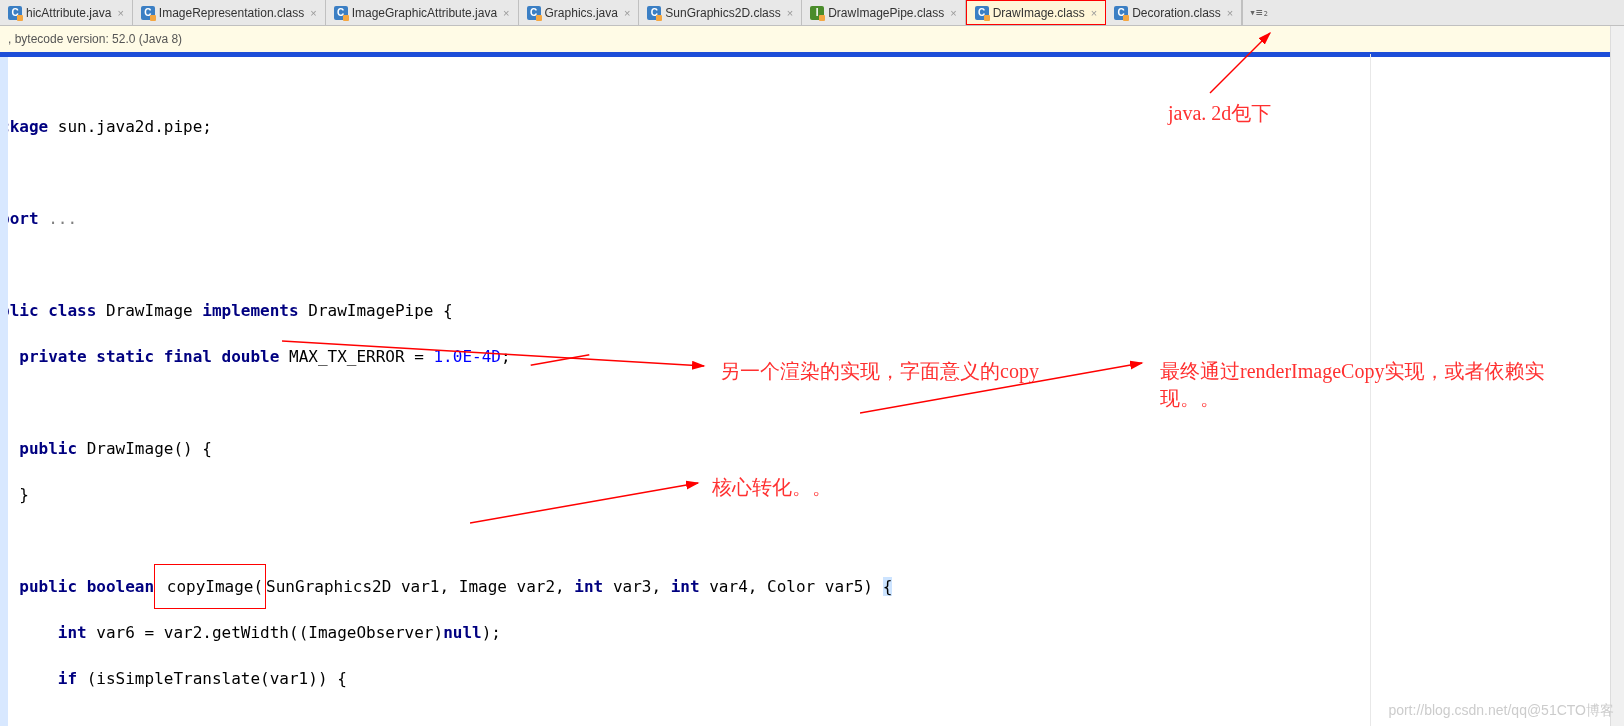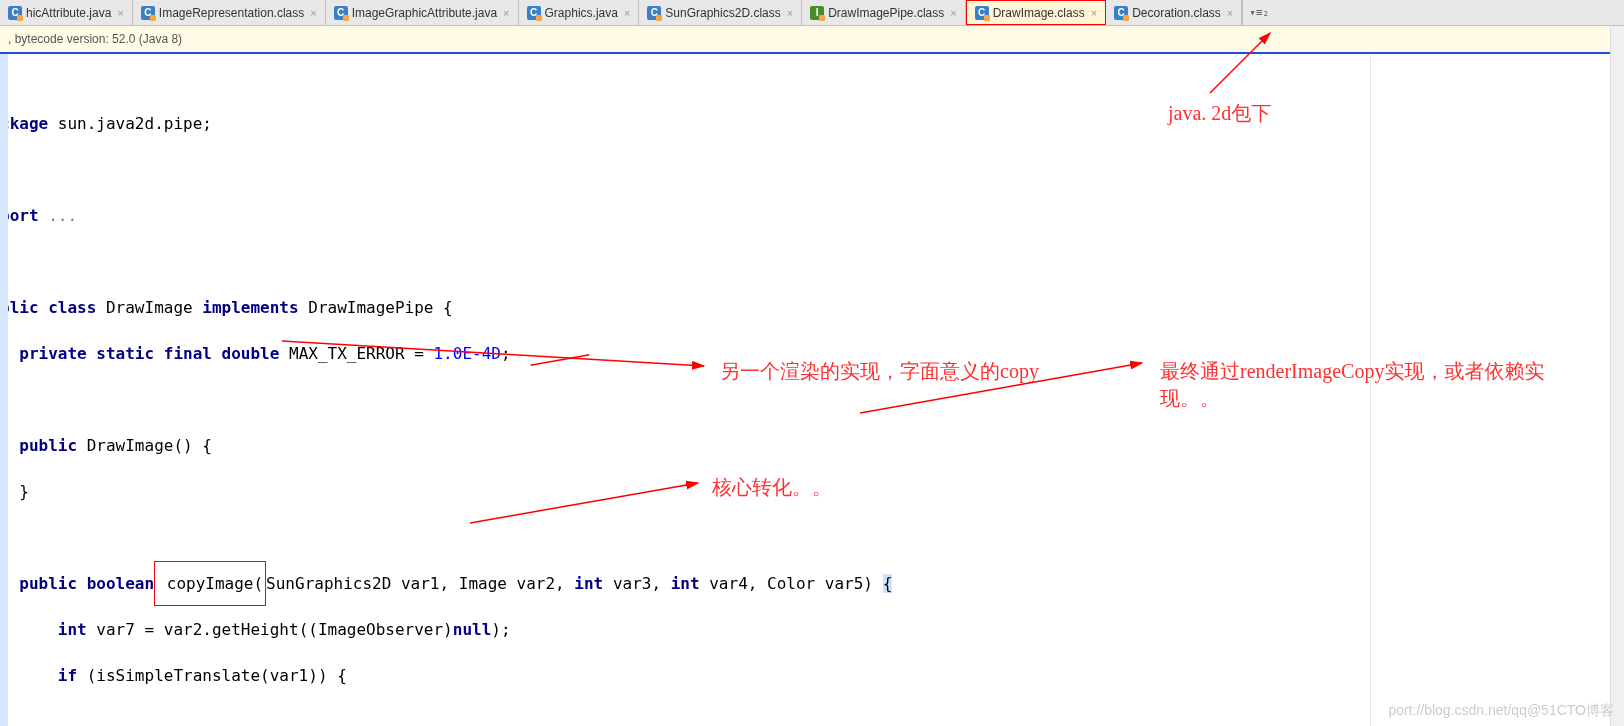--- a/index.html
+++ b/index.html
@@ -8,21 +8,21 @@
 .tab{display:flex;align-items:center;padding:0 8px;border-right:1px solid #c0c0c0;background:#e8e8e8;font-family:Arial,sans-serif;font-size:12px;color:#333;cursor:pointer;white-space:nowrap;gap:4px}
 .tab.active{background:#fff6d8}
 .tab.highlighted{border:1px solid red}
 .tab-icon{width:14px;height:14px;display:inline-flex;align-items:center;justify-content:center;font-size:10px;font-weight:bold}
 .tab-icon.c{background:#3b7fc4;color:#fff;border-radius:2px;position:relative}
 .tab-icon.c::after{content:"";position:absolute;bottom:-1px;right:-1px;width:6px;height:6px;background:#f4a742;border-radius:1px}
 .tab-icon.i{background:#4a8c2b;color:#fff;border-radius:2px;position:relative}
 .tab-icon.i::after{content:"";position:absolute;bottom:-1px;right:-1px;width:6px;height:6px;background:#f4a742;border-radius:1px}
 .tab-close{color:#999;font-size:11px;margin-left:2px}
 .tab-menu{padding:0 6px;display:flex;align-items:center;color:#666;font-size:11px;border-left:1px solid #c0c0c0}
-.info-bar{background:#fffbe6;border-bottom:2px solid #1d4ed8;padding:6px 8px;font-family:Arial,sans-serif;font-size:12px;color:#555}
+.info-bar{background:#fffbe6;border-bottom:5px solid #1d4ed8;padding:6px 8px;font-family:Arial,sans-serif;font-size:12px;color:#555}
 .editor{position:relative;padding:12px 8px 8px 0;white-space:pre;line-height:23px;font-size:16px;overflow:auto;height:calc(100% - 54px)}
 .kw{color:#000080;font-weight:bold}
 .const{color:#0000ff}
 .redbox{border:1px solid red;padding:12px 2px;display:inline}
 .annotation{position:absolute;color:#ff3030;font-family:"SimSun","Songti SC",serif;font-size:20px;pointer-events:none}
 .arrow{position:absolute;pointer-events:none}
 .gutter-hl{position:absolute;left:0;width:8px;background:#d8e8ff}
 .watermark{position:absolute;bottom:6px;right:10px;color:#ccc;font-size:14px;font-family:Arial,sans-serif}
 .scroll-ind{position:absolute;right:0;top:26px;width:14px;bottom:0;background:#f0f0f0;border-left:1px solid #ddd}
 .fold{color:#808080}
@@ -86,21 +86,21 @@
 <div> </div>
 <div><span class="kw">port</span><span class="fold"> ...</span></div>
 <div> </div>
 <div><span class="kw">blic class</span><span> DrawImage </span><span class="kw">implements</span><span> DrawImagePipe {</span></div>
 <div>  <span class="kw">private static final double</span><span> MAX_TX_ERROR = </span><span class="const">1.0E-4D</span><span>;</span></div>
 <div> </div>
 <div>  <span class="kw">public</span><span> DrawImage() {</span></div>
 <div>  <span>}</span></div>
 <div> </div>
 <div>  <span class="kw">public boolean</span><span class="redbox"> copyImage(</span><span>SunGraphics2D var1, Image var2, </span><span class="kw">int</span><span> var3, </span><span class="kw">int</span><span> var4, Color var5) </span><span style="background:#cde4ff">{</span></div>
-<div>      <span class="kw">int</span><span> var7 = var2.getHeight((ImageObserver)</span><span class="kw">null</span><span>);</span></div>
+<div>      <span class="kw">int</span><span> var6 = var2.getWidth((ImageObserver)</span><span class="kw">null</span><span>);</span></div>
 <div>      <span class="kw">if</span><span> (isSimpleTranslate(var1)) {</span></div>
 
 
 
 
 
 
 
 
 

